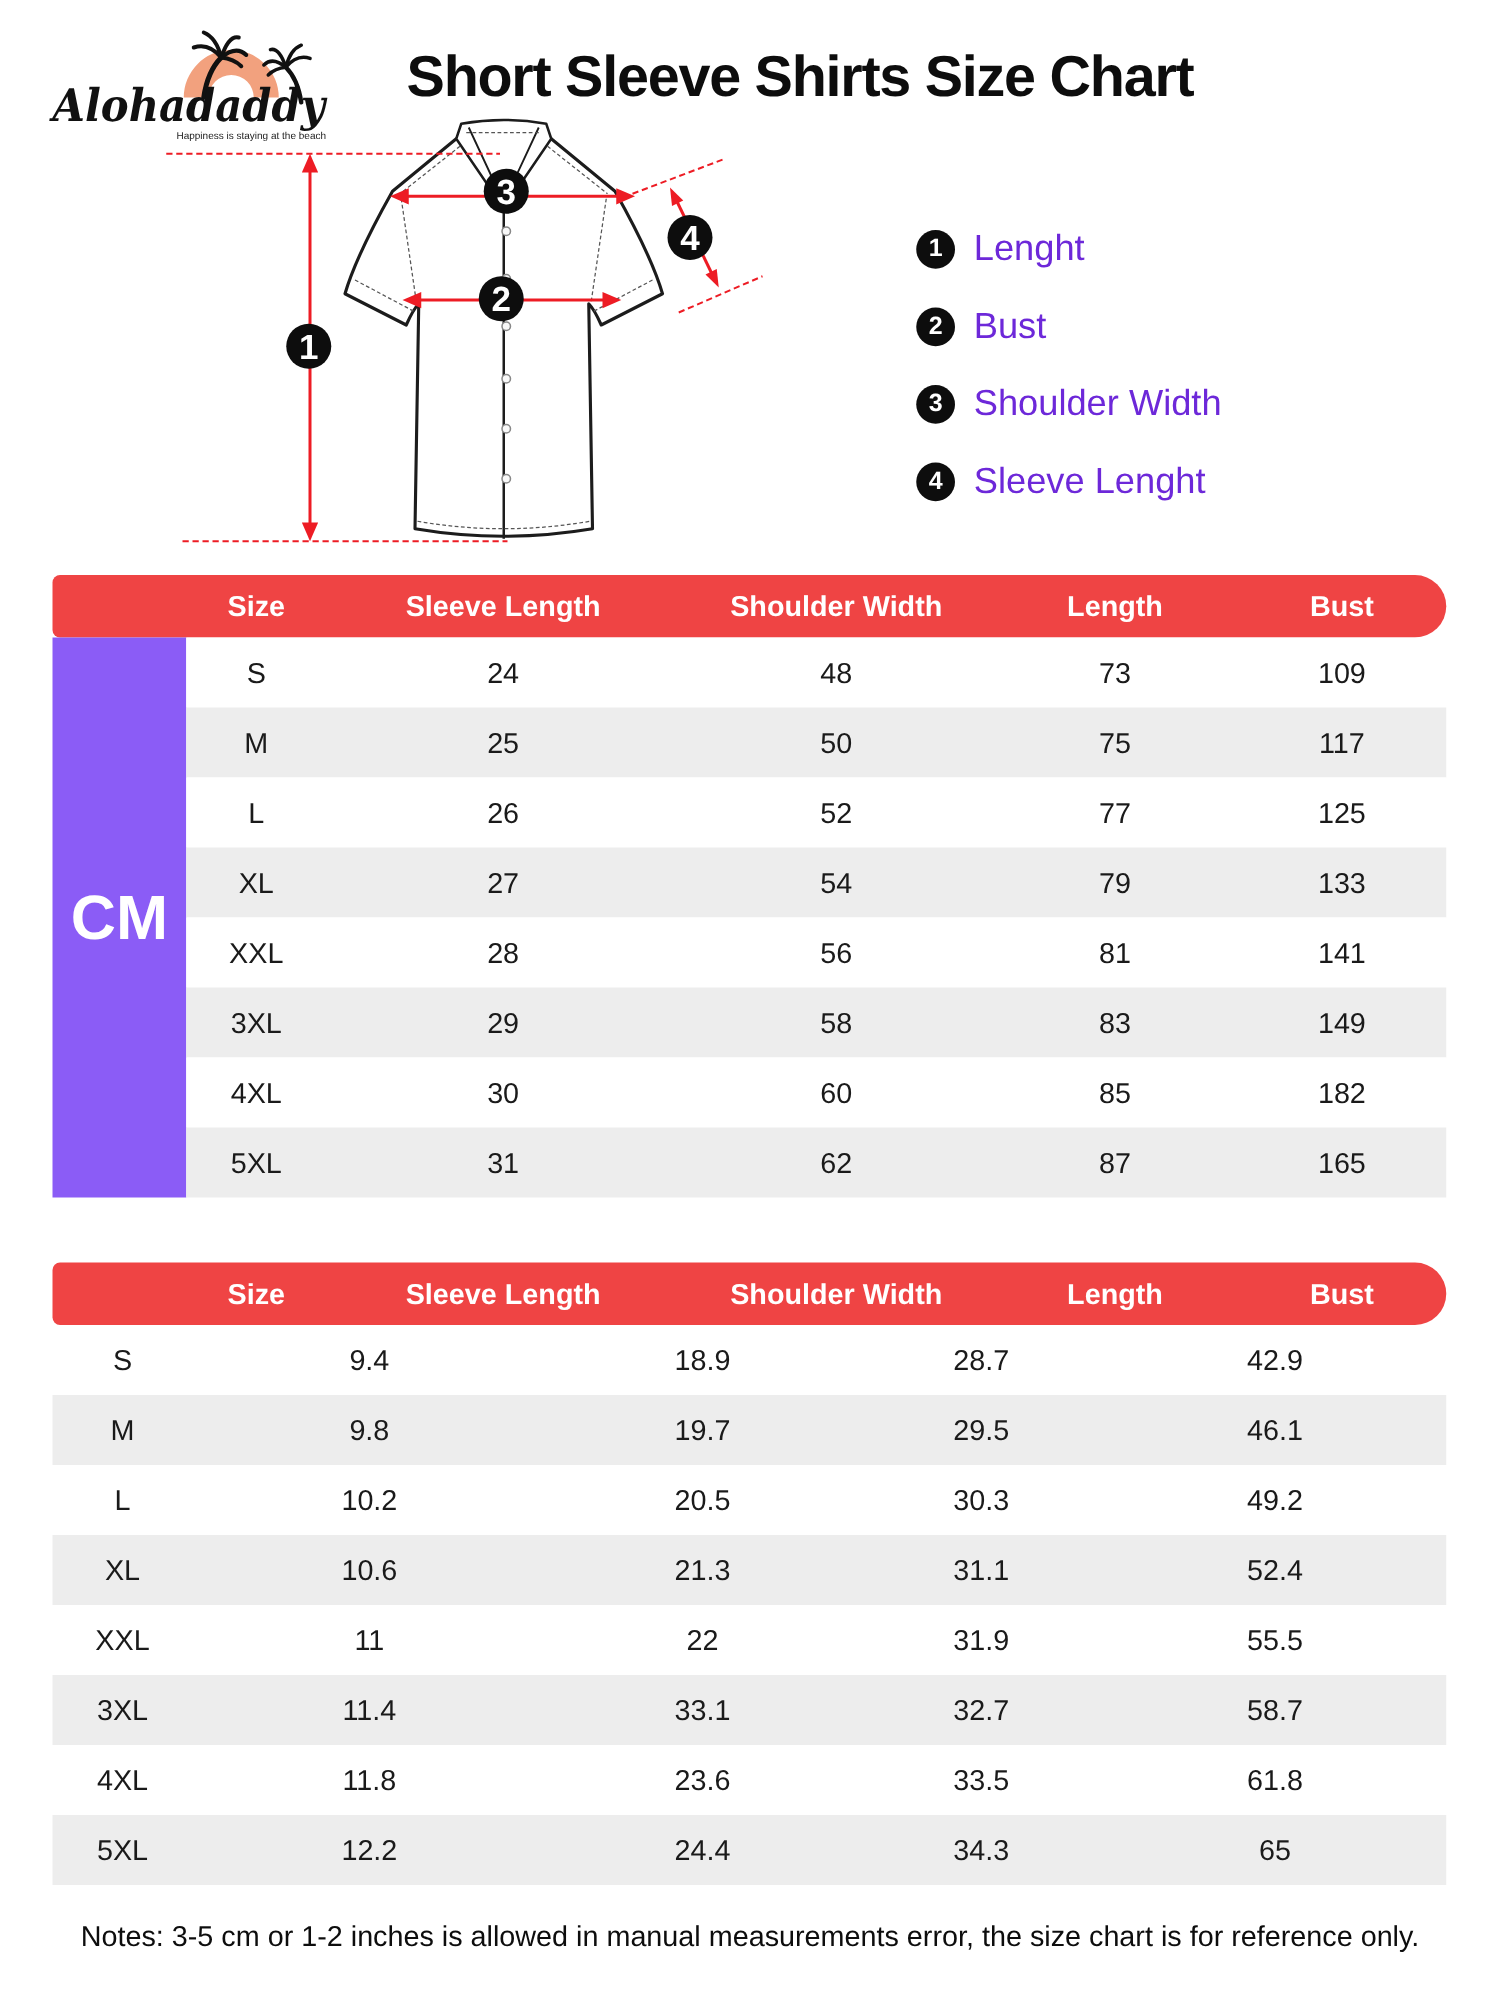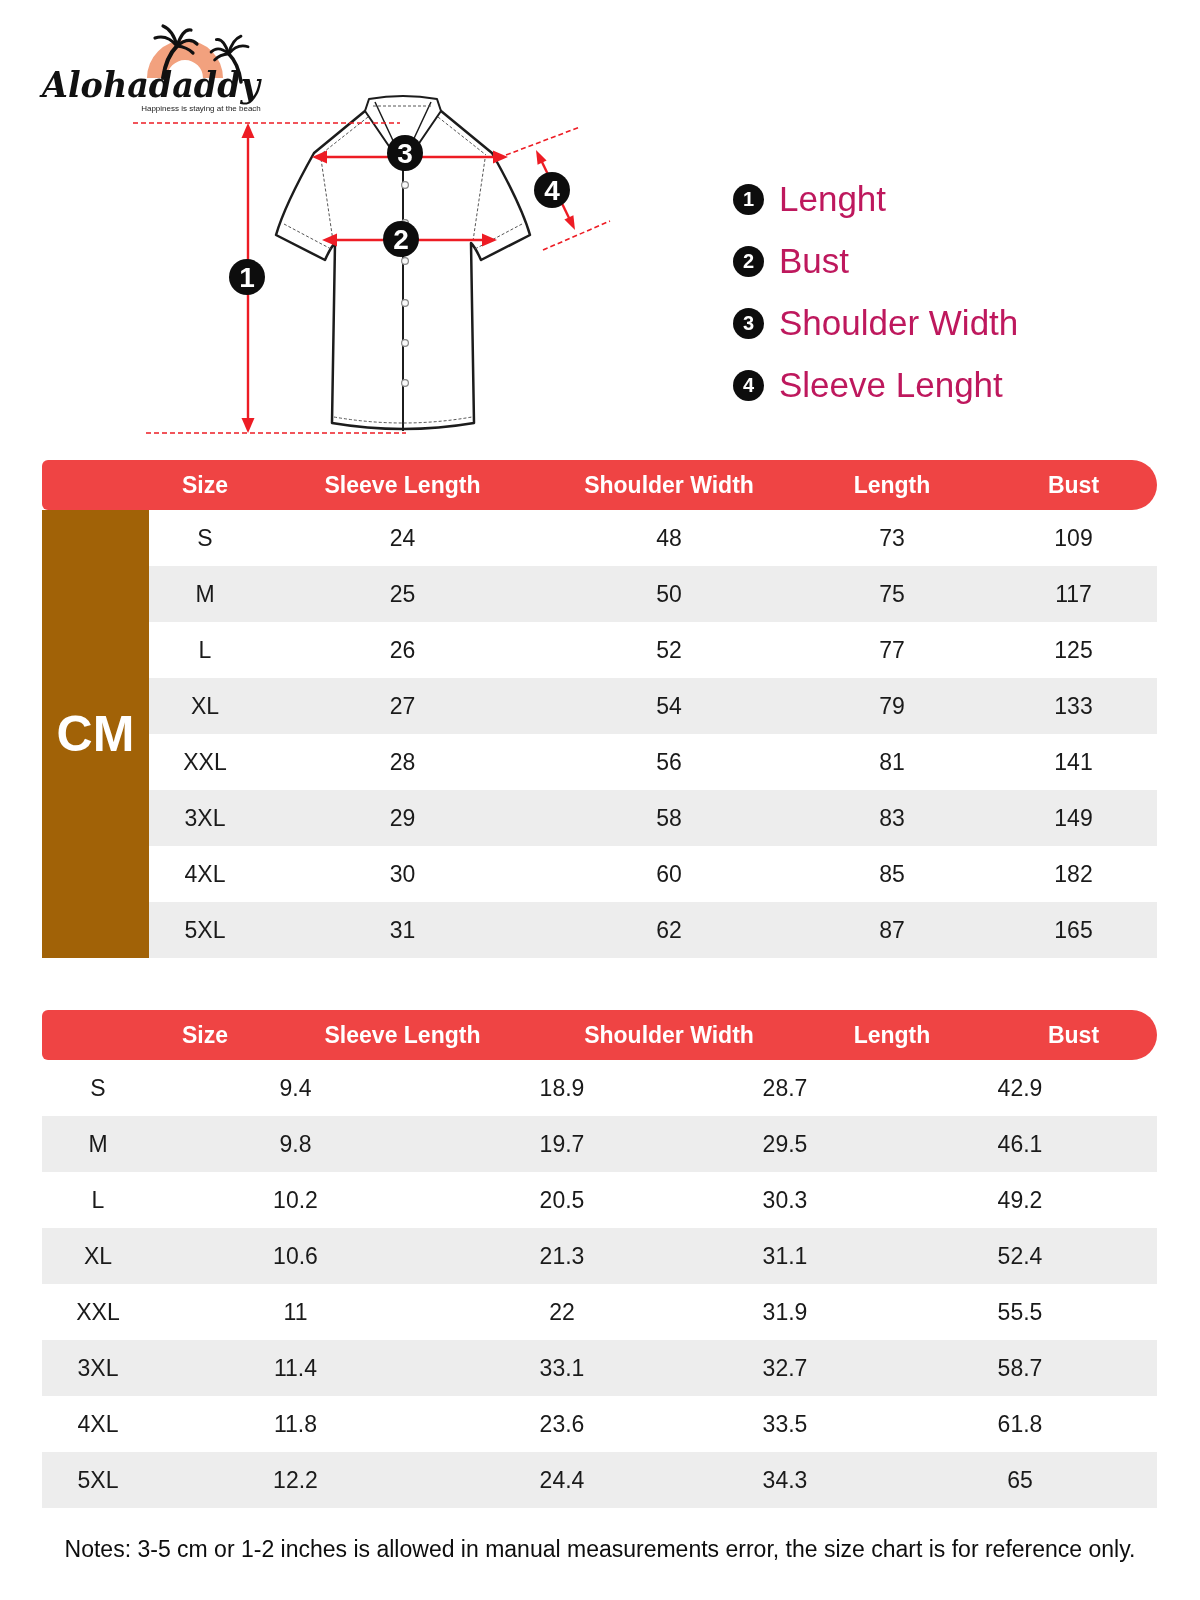--- a/index.html
+++ b/index.html
@@ -15,32 +15,32 @@
 
   
   .diagram{position:absolute;left:128px;top:93px;width:522px;height:348px;}
 
   
   .legend{position:absolute;left:733px;top:183px;}
   .legend-item{display:flex;align-items:center;height:32px;margin-bottom:30px;}
   .legend-badge{width:31px;height:31px;border-radius:50%;background:#0d0d0d;color:#fff;
                 display:flex;align-items:center;justify-content:center;
                 font-size:20px;font-weight:700;margin-right:15px;flex:0 0 auto;}
-  .legend-label{font-size:35px;color:#be185d;}
+  .legend-label{font-size:29px;color:#6d28d9;}
 
   
   .size-table{position:absolute;left:42px;width:1115px;}
   .table-cm{top:460px;}
   .table-inch{top:1010px;}
   .thead{display:grid;grid-template-columns:107px 112px 283px 250px 196px 1fr;
          height:50px;background:#ef4444;border-radius:6px 25px 25px 6px;
          align-items:center;color:#fff;font-weight:700;font-size:23px;}
   .hcell{text-align:center;}
   .tbody{display:flex;}
-  .unit{width:107px;background:#a16207;color:#fff;display:flex;align-items:center;
+  .unit{width:107px;background:#8b5cf6;color:#fff;display:flex;align-items:center;
         justify-content:center;font-weight:700;}
   .table-cm .unit{font-size:50px;}
   .table-inch .unit{font-size:35px;}
   .rows{flex:1;}
   .trow{display:grid;grid-template-columns:112px 283px 250px 196px 1fr;height:56px;
         align-items:center;text-align:center;font-size:23px;background:#ffffff;color:#1a1a1a;}
   .trow.alt{background:#ededed;}
 
   
   .notes{position:absolute;top:1536px;left:0;width:1200px;text-align:center;
@@ -71,20 +71,21 @@
         <path d="M14,2 Q10,-14 0,-18" stroke-width="3.2"></path>
         <path d="M14,2 Q20,-16 28,-14" stroke-width="3.2"></path>
         <path d="M14,2 Q26,-8 34,0" stroke-width="3.2"></path>
         <path d="M14,2 Q24,3 30,9" stroke-width="3.2"></path>
       </g>
       <text x="116" y="89" text-anchor="middle" textLength="218" lengthAdjust="spacingAndGlyphs" font-family="DejaVu Serif, serif" font-style="italic" font-weight="bold" font-size="36" fill="#111">Alohadaddy</text>
       <text x="166" y="103" text-anchor="middle" font-size="8" fill="#222">Happiness is staying at the beach</text>
     </svg>
   </div>
 
+  <div class="title">Short Sleeve Shirts Size Chart</div>
 
   <div class="diagram">
     <svg viewBox="0 0 522 348" width="522" height="348">
 
       <path d="M 186,60
            C 168,92 155,118 148,142
            L 197,167
            C 201,158 204,153 207,150
            L 204,330
            Q 275,342 346,330

